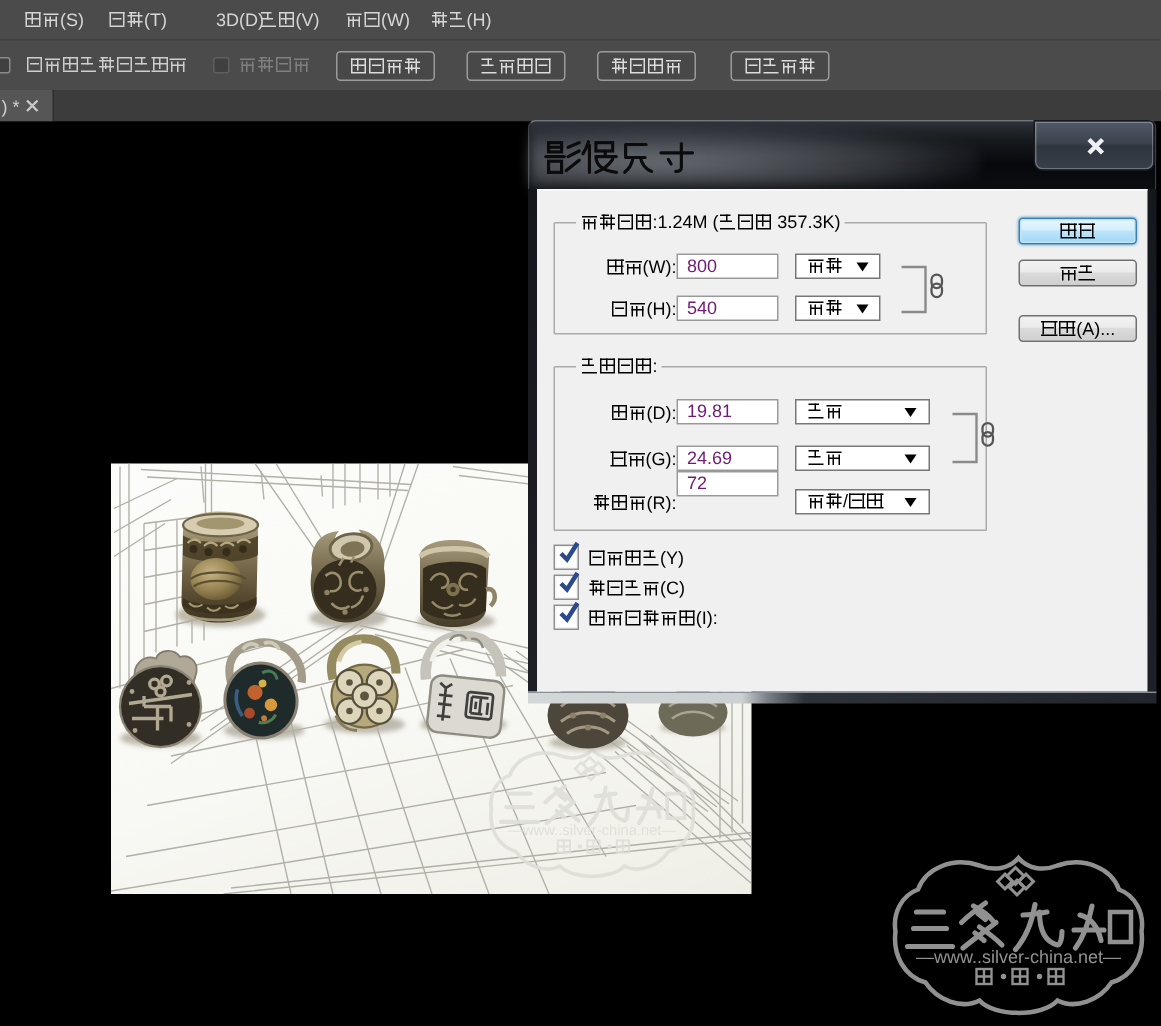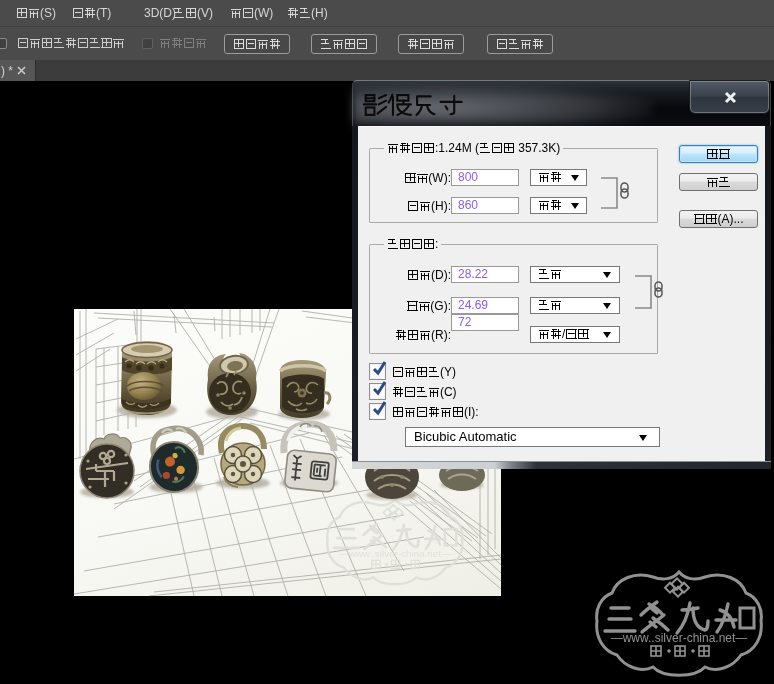--- a/index.html
+++ b/index.html
@@ -27,21 +27,21 @@
 #dlg{left:352px;top:80px;width:371px;height:389px}
 #dtitle{position:absolute;left:0;top:0;width:419px;height:46px;background:linear-gradient(#2e3239 0,#171a1f 26%,#07080c 62%,#0b0d11 100%);border-radius:5px 5px 0 0;border-top:1px solid #707880;border-left:1px solid #3a3f46;border-right:1px solid #3a3f46}
 #dglow{position:absolute;left:0;top:4px;width:300px;height:40px;background:radial-gradient(ellipse at 28% 58%,rgba(205,213,222,.50),rgba(205,213,222,.22) 50%,rgba(205,213,222,0) 78%);filter:blur(4px)}
 #dclient{position:absolute;left:6px;top:46px;width:407px;height:335px;background:#f0f0f0;box-shadow:inset 0 1px 0 #fbfbfb}
 #dlg .side{position:absolute;width:6px;top:46px;height:335px;background:linear-gradient(#14171c,#1d2127)}
 #dbottom{position:absolute;left:0;top:381px;width:419px;height:8px;background:linear-gradient(90deg,#d4d7d8 0,#cdd0d2 34%,#7b8187 38%,#2d3238 44%,#22262c 100%);border-top:1px solid #8a9097}
 #dclose{position:absolute;left:337px;top:0;width:81px;height:34px;background:linear-gradient(#525a66 0,#3c434d 45%,#2f353e 52%,#39404a 100%);border:1px solid #161a1f;box-shadow:inset 0 0 0 1px rgba(255,255,255,.28);border-radius:0 4px 6px 6px}
 .grp{position:absolute;border:1px solid #aaa;border-radius:1px}
 .glabel{position:absolute;top:-7px;background:#f0f0f0;padding:0 3px;font-size:12px;color:#000;white-space:nowrap}
 .lbl{position:absolute;font-size:12px;color:#000;text-align:right;white-space:nowrap}
-.fld{position:absolute;height:17px;background:#fff;border:1px solid #999;font-size:12px;color:#8b5cf6;line-height:15px;padding-left:6px}
+.fld{position:absolute;height:17px;background:#fff;border:1px solid #999;font-size:12px;color:#701a75;line-height:15px;padding-left:6px}
 .dd{position:absolute;height:17px;background:#fff;border:1px solid #777;font-size:12px;color:#000;line-height:15px;padding-left:7px}
 .dar{position:absolute;width:0;height:0;border-left:4.5px solid transparent;border-right:4.5px solid transparent;border-top:6px solid #000}
 .wbtn{position:absolute;left:321px;width:79px;height:18px;border:1px solid #707070;border-radius:3px;background:linear-gradient(#f2f2f2 0,#ebebeb 45%,#dbdbdb 50%,#cfcfcf 100%);font-size:12px;color:#000;text-align:center;line-height:16px}
 .ckb{position:absolute;left:11px;width:17px;height:17px;background:#fff;border:1px solid #8e8e8e;box-shadow:0 0 0 1px #f4f4f4 inset}
 .cklbl{position:absolute;left:34px;font-size:12px;color:#000;white-space:nowrap}
 </style></head><body>
 <div id="root">
 
   <div id="menubar" class="abs">
     <span class="mi" style="left:16px"><i class="g g4"></i><i class="g g3"></i>(S)</span>
@@ -321,34 +321,34 @@
     <div class="side" style="left:413px"></div>
     <div id="dbottom"></div>
     <div id="dclient">
 
       <div class="grp" style="left:11px;top:22px;width:289px;height:75px"></div>
       <span class="glabel" style="left:26px;top:15px"><i class="g g3"></i><i class="g g5"></i><i class="g g2"></i><i class="g g4"></i>:1.24M (<i class="g g1"></i><i class="g g2"></i><i class="g g4"></i> 357.3K)</span>
       <span class="lbl" style="right:314px;top:45px"><i class="g g4"></i><i class="g g3"></i>(W):</span>
       <span class="fld" style="left:93px;top:43px;width:68px">800</span>
       <span class="dd" style="left:172px;top:43px;width:57px"><i class="g g3"></i><i class="g g5"></i><span class="dar" style="right:7px;top:5px"></span></span>
       <span class="lbl" style="right:314px;top:73px"><i class="g g2"></i><i class="g g3"></i>(H):</span>
-      <span class="fld" style="left:93px;top:71px;width:68px">860</span>
+      <span class="fld" style="left:93px;top:71px;width:68px">540</span>
       <span class="dd" style="left:172px;top:71px;width:57px"><i class="g g3"></i><i class="g g5"></i><span class="dar" style="right:7px;top:5px"></span></span>
       <svg class="abs" style="left:242px;top:50px" width="32" height="35">
           <path d="M1,2 H17 V32 H1" fill="none" stroke="#8a8a8a" stroke-width="1.6"></path>
           <g stroke="#555" stroke-width="1.5" fill="none">
             <rect x="21" y="7" width="7" height="9" rx="3.5"></rect>
             <rect x="21" y="13" width="7" height="9" rx="3.5"></rect>
           </g>
         </svg>
 
       <div class="grp" style="left:11px;top:118px;width:289px;height:110px"></div>
       <span class="glabel" style="left:26px;top:111px"><i class="g g1"></i><i class="g g4"></i><i class="g g2"></i><i class="g g4"></i>:</span>
       <span class="lbl" style="right:314px;top:142px"><i class="g g4"></i><i class="g g3"></i>(D):</span>
-      <span class="fld" style="left:93px;top:140px;width:68px">28.22</span>
+      <span class="fld" style="left:93px;top:140px;width:68px">19.81</span>
       <span class="dd" style="left:172px;top:140px;width:90px"><i class="g g1"></i><i class="g g3"></i><span class="dar" style="right:8px;top:5px"></span></span>
       <span class="lbl" style="right:314px;top:173px"><i class="g g2"></i><i class="g g3"></i>(G):</span>
       <span class="fld" style="left:93px;top:171px;width:68px">24.69</span>
       <span class="dd" style="left:172px;top:171px;width:90px"><i class="g g1"></i><i class="g g3"></i><span class="dar" style="right:8px;top:5px"></span></span>
       <span class="lbl" style="right:314px;top:202px"><i class="g g5"></i><i class="g g4"></i><i class="g g3"></i>(R):</span>
       <span class="fld" style="left:93px;top:188px;width:68px">72</span>
       <span class="dd" style="left:172px;top:200px;width:90px"><i class="g g3"></i><i class="g g5"></i>/<i class="g g2"></i><i class="g g4"></i><span class="dar" style="right:8px;top:5px"></span></span>
       <svg class="abs" style="left:276px;top:148px" width="32" height="38">
           <path d="M1,2 H17 V34 H1" fill="none" stroke="#8a8a8a" stroke-width="1.6"></path>
           <g stroke="#555" stroke-width="1.5" fill="none">
@@ -366,21 +366,20 @@
       <svg class="abs" style="left:13px;top:254px" width="17" height="17">
           <path d="M3,9 L7,13 L14,2" fill="none" stroke="#2b4a8b" stroke-width="3"></path>
         </svg>
       <span class="cklbl" style="top:259px"><i class="g g5"></i><i class="g g2"></i><i class="g g1"></i><i class="g g3"></i>(C)</span>
       <span class="ckb" style="top:277px"></span>
       <svg class="abs" style="left:13px;top:274px" width="17" height="17">
           <path d="M3,9 L7,13 L14,2" fill="none" stroke="#2b4a8b" stroke-width="3"></path>
         </svg>
       <span class="cklbl" style="top:279px"><i class="g g4"></i><i class="g g3"></i><i class="g g2"></i><i class="g g5"></i><i class="g g3"></i><i class="g g4"></i>(I):</span>
 
-      <span class="dd" style="left:47px;top:301px;width:255px;height:20px;line-height:18px;font-size:13px;padding-left:8px">Bicubic Automatic<span class="dar" style="right:12px;top:7px"></span></span>
 
       <span class="wbtn" style="top:19px;border-color:#3c7fb1;background:linear-gradient(#e9f6fd 0,#d5effc 45%,#bce5fc 50%,#a1d7f4 100%);box-shadow:0 0 0 1px #bfe4f4 inset,0 0 2px 0 #5aa7d4">
         <i class="g g4"></i><i class="g g2"></i></span>
       <span class="wbtn" style="top:47px"><i class="g g3"></i><i class="g g1"></i></span>
       <span class="wbtn" style="top:84px"><i class="g g2"></i><i class="g g4"></i>(A)...</span>
     </div>
 
     <svg class="abs" style="left:10px;top:12px" width="104" height="26" viewBox="0 0 83 21">
       <g stroke="#0b0b0b" stroke-width="1.7" fill="none" stroke-linecap="round">
         <rect x="2.5" y="2.5" width="7" height="5"></rect>

